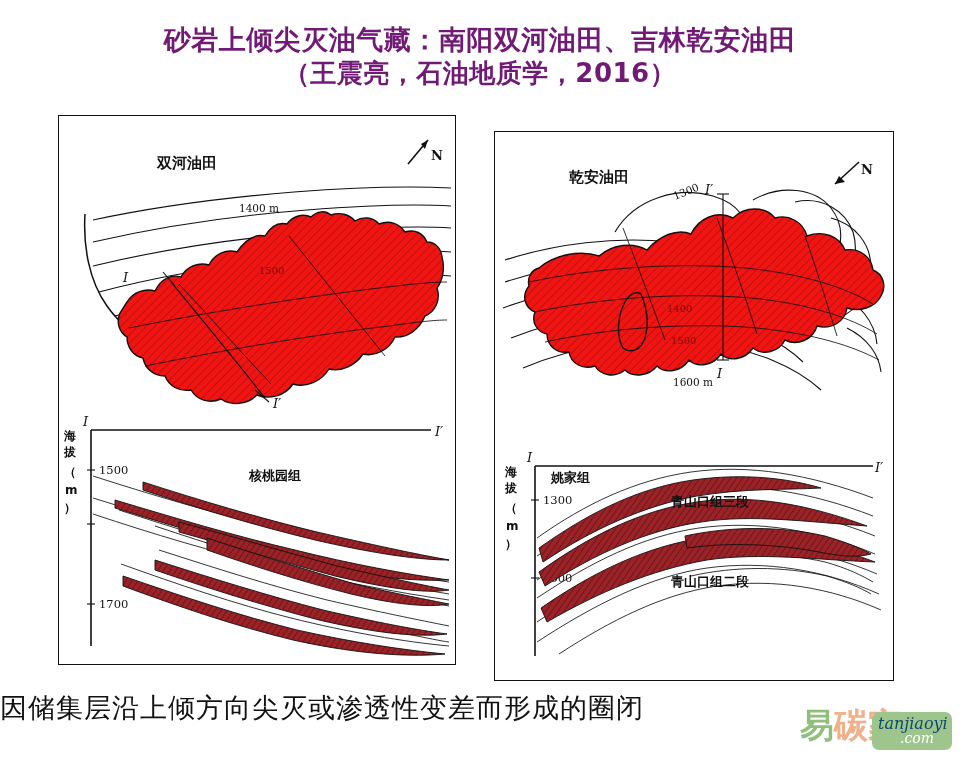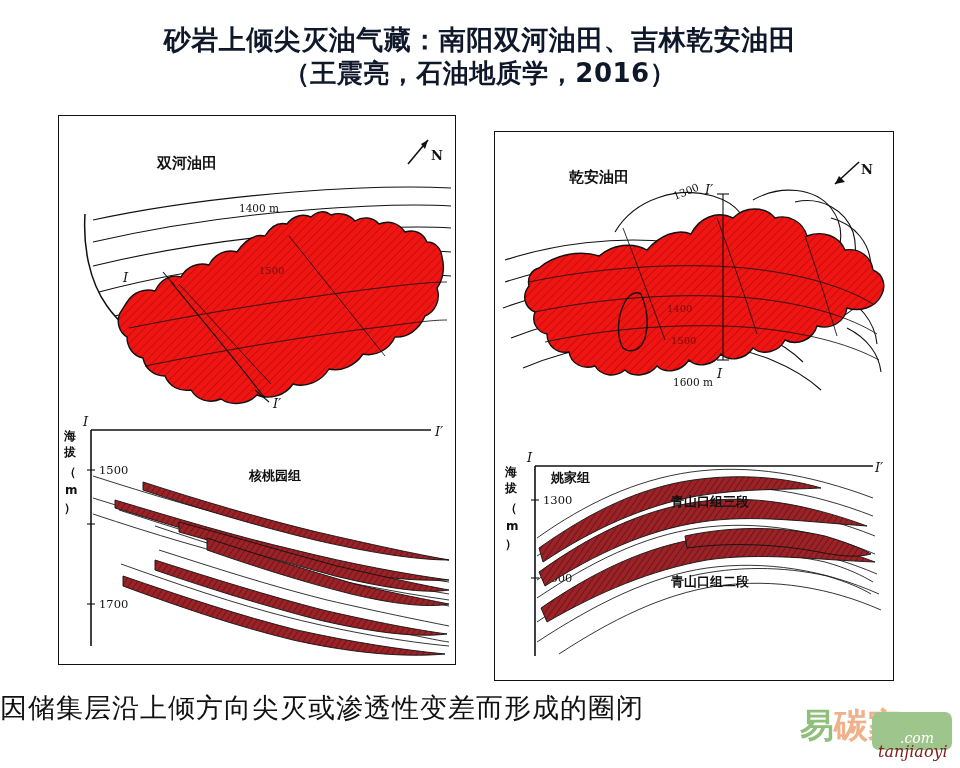--- a/index.html
+++ b/index.html
@@ -6,21 +6,21 @@
   html,body{margin:0;padding:0;}
   body{
     width:960px;height:768px;
     background:#ffffff;
     font-family:"DejaVu Sans","Liberation Sans",sans-serif;
     position:relative;overflow:hidden;
   }
   
   #title-block{
     position:absolute;left:0;top:22px;width:960px;
-    text-align:center;color:#0f172a;
+    text-align:center;color:#701a75;
     font-weight:bold;line-height:1.30;
   }
   #title-line-1{font-size:27px;letter-spacing:.5px;}
   #title-line-2{font-size:26px;letter-spacing:.5px;}
 
   
   .panel{
     position:absolute;border:1.6px solid #111;background:#fff;
   }
   #panel-left {left:58px; top:115px; width:396px; height:548px;}
@@ -83,22 +83,22 @@
     position:absolute;left:0;top:2px;font-size:34px;font-weight:bold;
     font-family:"DejaVu Sans","Liberation Sans",sans-serif;line-height:1;
   }
   #wm-cn .g{color:#8fbf7a;}
   #wm-cn .o{color:#efb08a;}
   #wm-badge{
     position:absolute;left:72px;top:6px;width:80px;height:38px;
     background:#9ec68c;border-radius:7px;
   }
   #wm-b1{
-    position:absolute;left:6px;top:2px;color:#7f1d1d;font-style:italic;
-    font-size:16px;font-family:"DejaVu Serif","Liberation Serif",serif;margin-top:28px;
+    position:absolute;left:6px;top:2px;color:#0c4a6e;font-style:italic;
+    font-size:16px;font-family:"DejaVu Serif","Liberation Serif",serif;
   }
   #wm-b2{
     position:absolute;left:28px;top:18px;color:#fff;font-style:italic;
     font-size:14px;font-family:"DejaVu Serif","Liberation Serif",serif;
   }
 </style>
 </head>
 <body>
 
 <div id="title-block">

